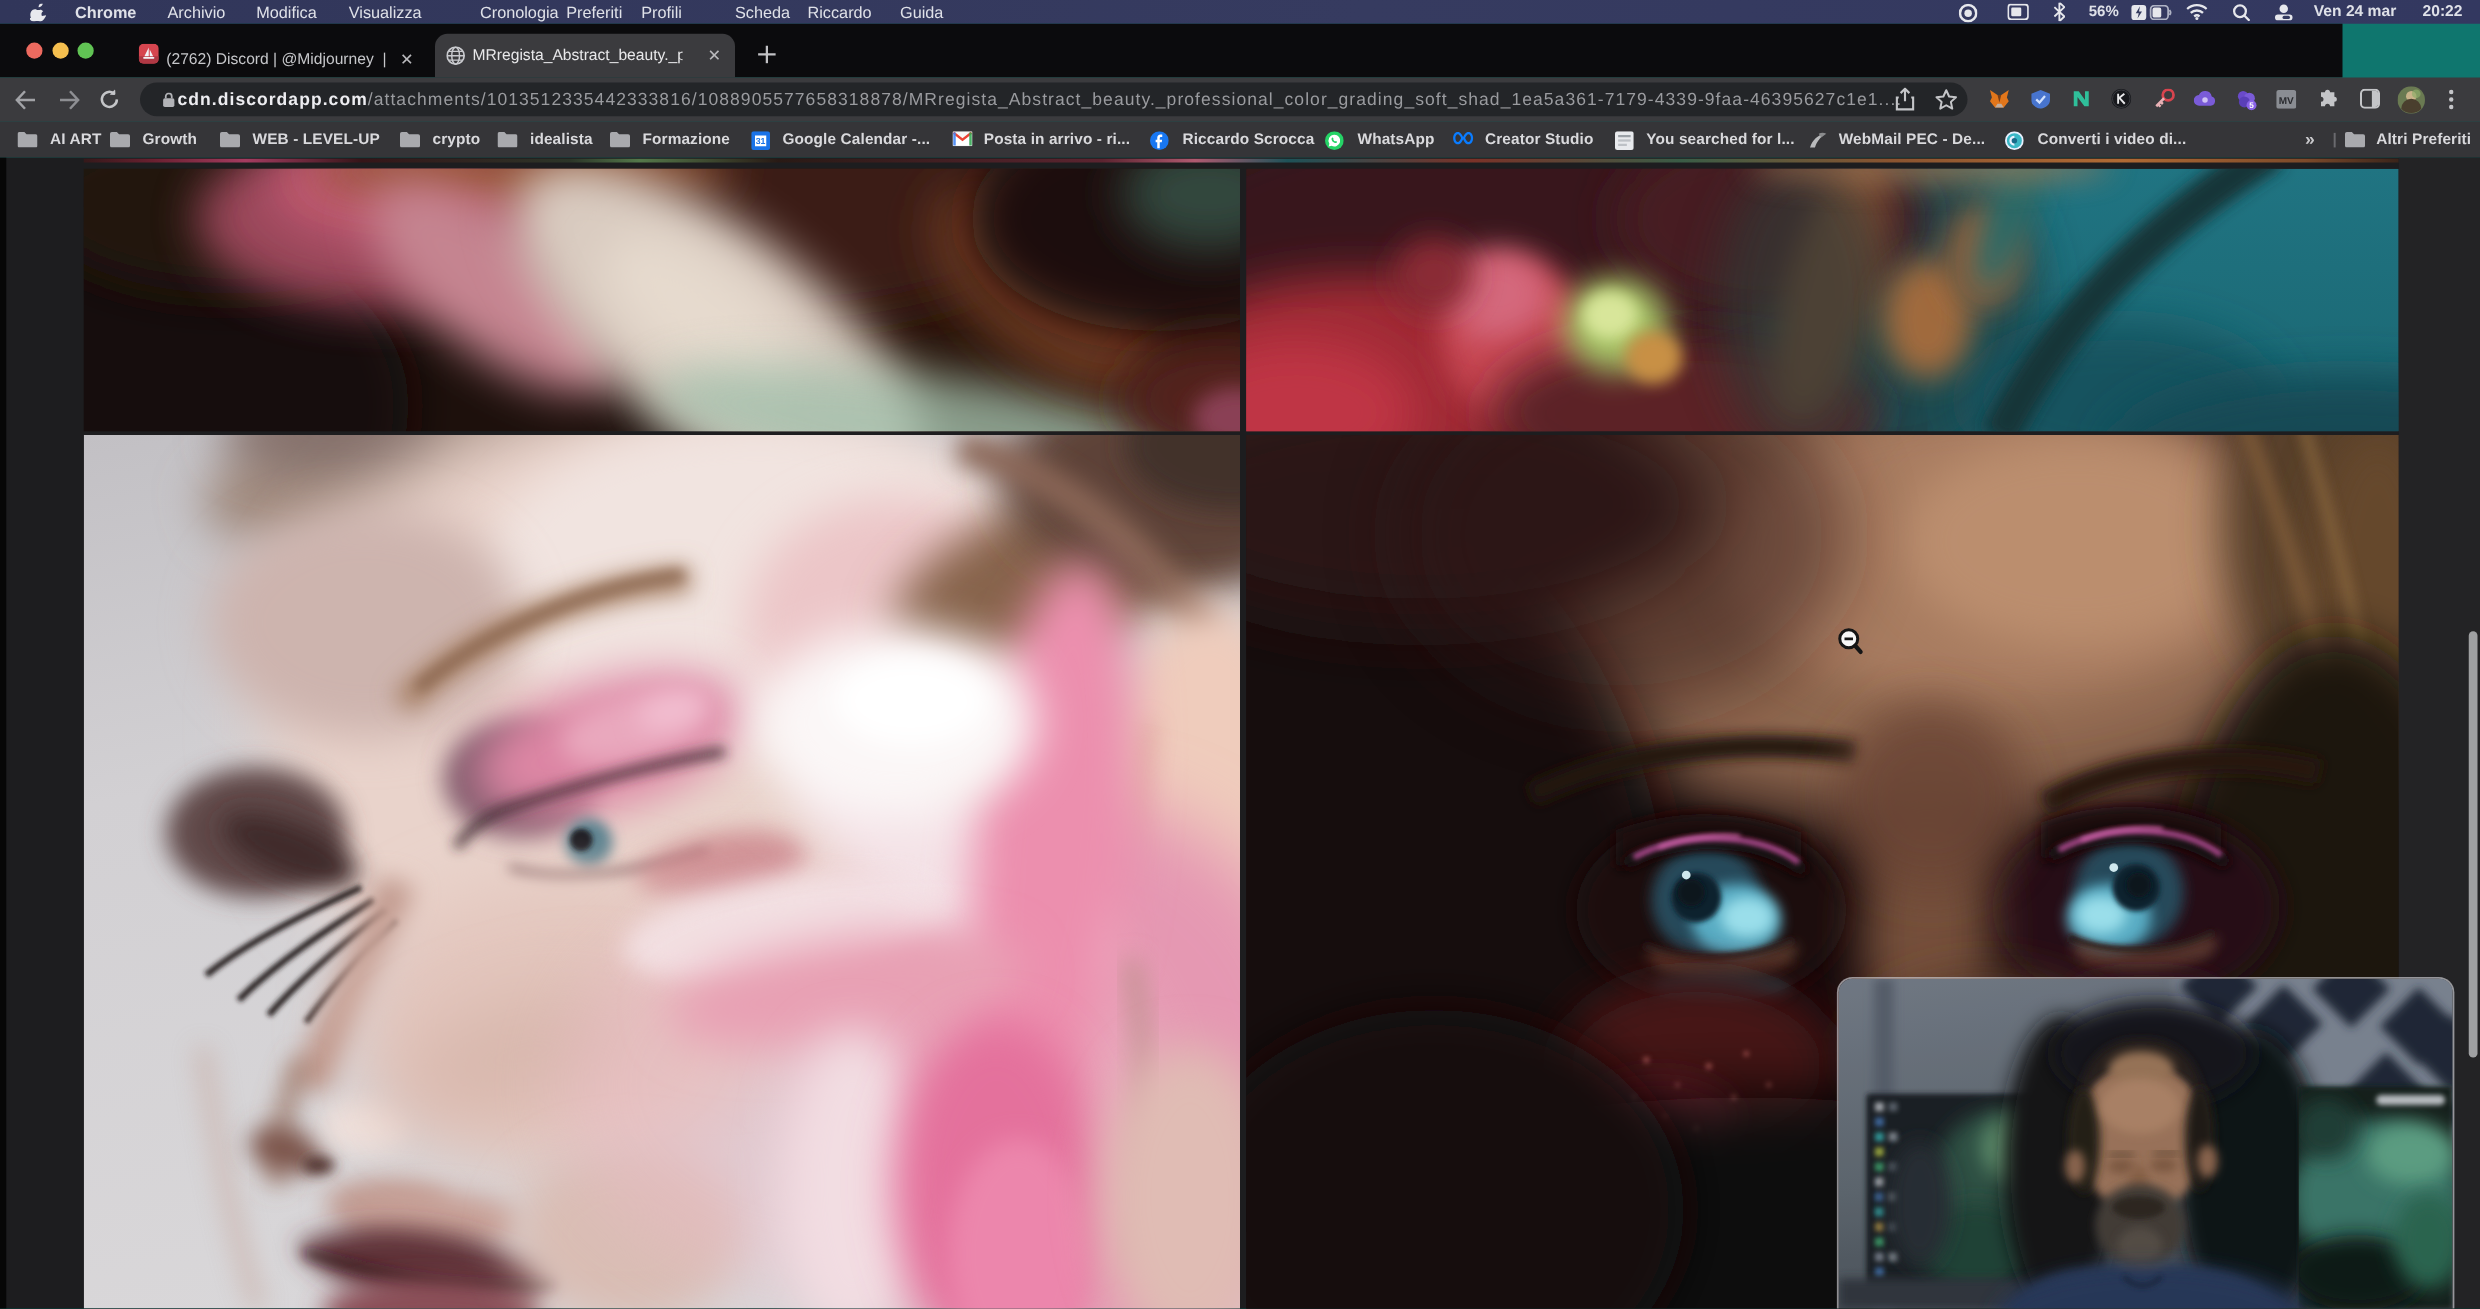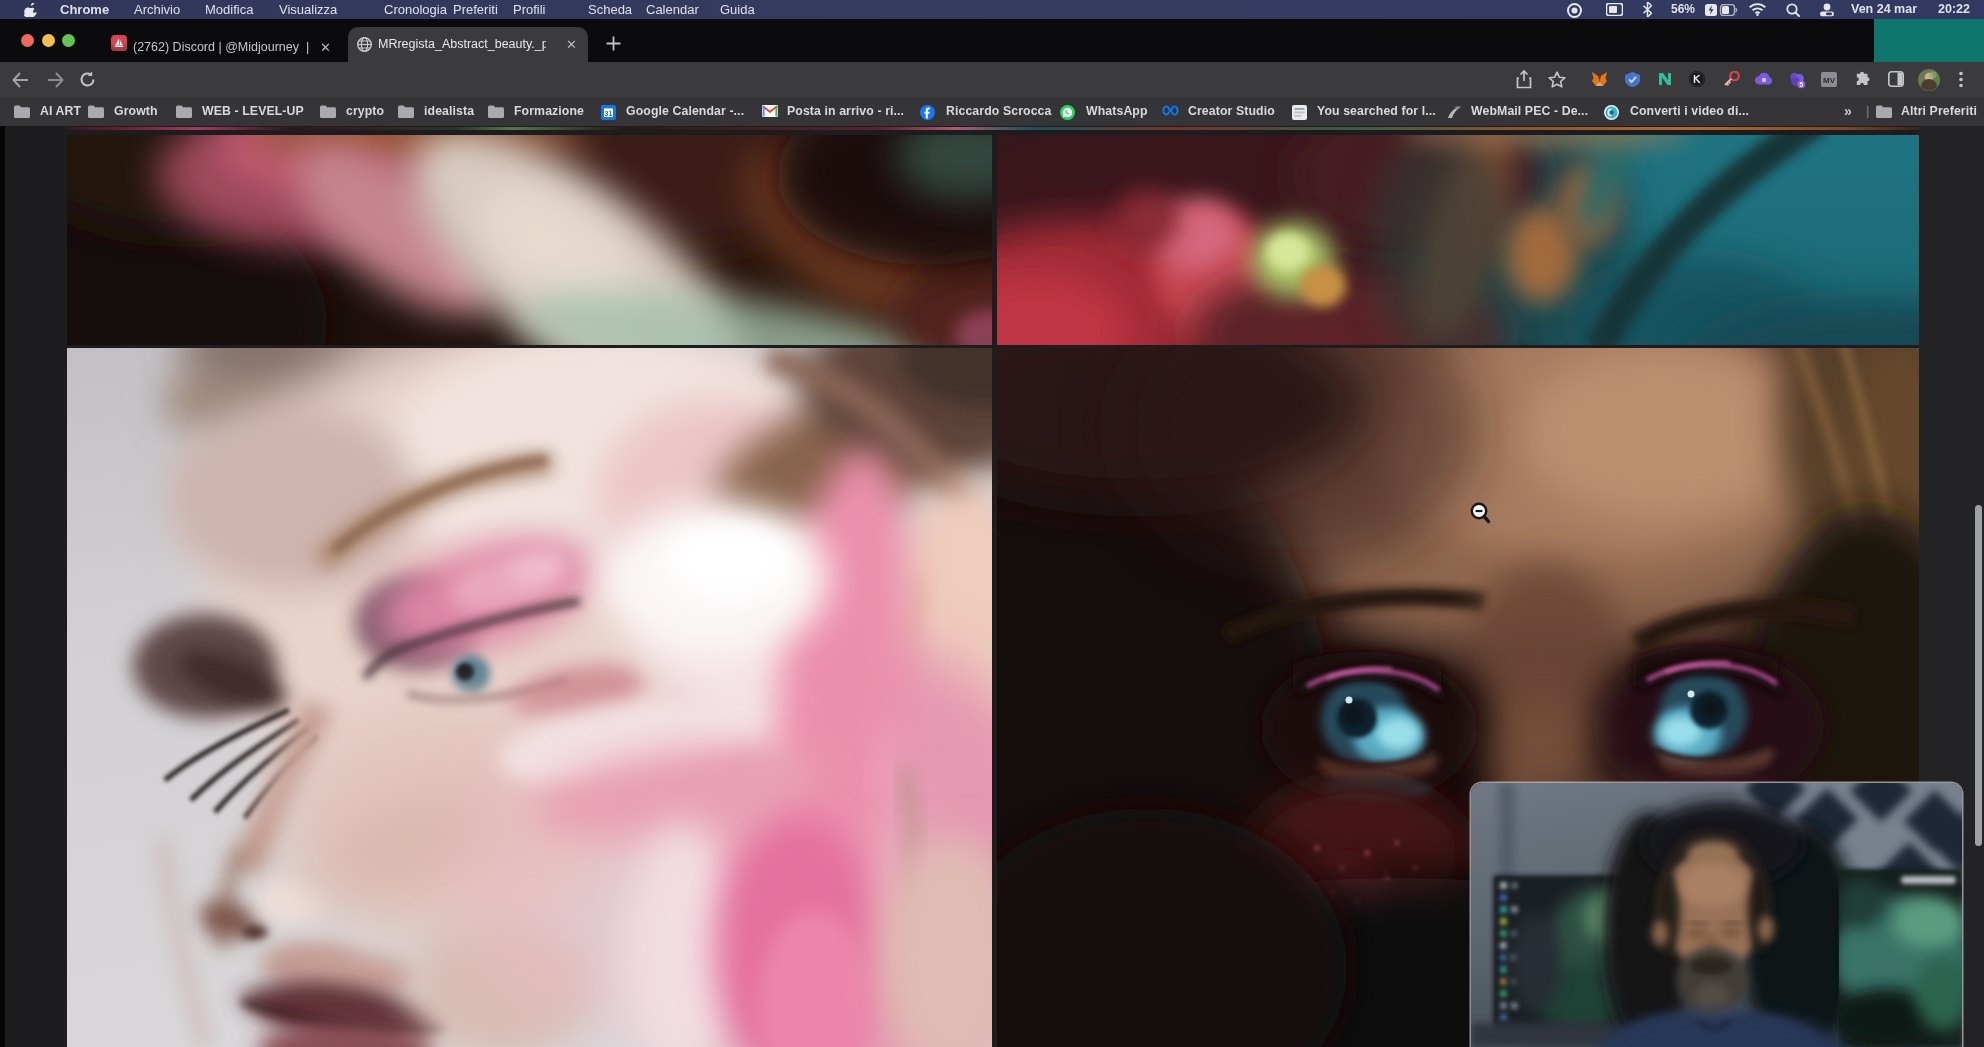--- a/index.html
+++ b/index.html
@@ -49,21 +49,21 @@
       <path fill="#e8e9ee" d="M6.4 4.1c.9 0 2 .5 2.7 1.4-2.4 1.3-2 4.7.4 5.6-.3.8-.5 1.1-.9 1.8-.6.9-1.4 2-2.4 2-1 0-1.3-.6-2.6-.6-1.3 0-1.6.6-2.6.6-1 0-1.8-1-2.4-1.9C-2.9 10.5-3.1 7.3-1.9 5.6-1 4.4.3 3.7 1.5 3.7c1.2 0 2 .7 3 .7.9 0 1.5-.3 1.9-.3z" transform="translate(2.6,1.2) scale(0.88)"></path>
     </svg>
     <span style="left:60px;font-weight:700;">Chrome</span>
     <span style="left:134px;">Archivio</span>
     <span style="left:205px;">Modifica</span>
     <span style="left:279px;">Visualizza</span>
     <span style="left:384px;">Cronologia</span>
     <span style="left:453px;">Preferiti</span>
     <span style="left:513px;">Profili</span>
     <span style="left:588px;">Scheda</span>
-    <span style="left:646px;">Calendar</span>
+    <span style="left:646px;">Riccardo</span>
     <span style="left:720px;text-align:right;">Guida</span>
 
     <svg class="abs" style="left:1567px;top:2.5px" width="15" height="15" viewBox="0 0 15 15">
       <circle cx="7.5" cy="7.5" r="6.5" fill="none" stroke="#e6e7ec" stroke-width="2"></circle>
       <circle cx="7.5" cy="7.5" r="3" fill="#e6e7ec"></circle>
     </svg>
     <svg class="abs" style="left:1606px;top:3px" width="17" height="13" viewBox="0 0 17 13">
       <rect x="0.5" y="0.5" width="16" height="12" rx="2.5" fill="none" stroke="#e6e7ec" stroke-width="1.6"></rect>
       <rect x="3" y="3" width="8" height="7" rx="1" fill="#e6e7ec"></rect>
     </svg>
@@ -130,20 +130,27 @@
       <path d="M8 1 L1.5 8 L8 15 M2 8 H16" stroke="#a2a3a7" stroke-width="2" fill="none"></path>
     </svg>
     <svg class="abs" style="left:47px;top:9.5px" width="17" height="16" viewBox="0 0 17 16">
       <path d="M9 1 L15.5 8 L9 15 M1 8 H15" stroke="#8e8f93" stroke-width="2" fill="none"></path>
     </svg>
     <svg class="abs" style="left:79px;top:9px" width="17" height="17" viewBox="0 0 17 17">
       <path d="M14.5 8.5 a6 6 0 1 1 -1.8-4.3" stroke="#c4c5c8" stroke-width="2" fill="none"></path>
       <path d="M13 0.5 L13 4.8 L8.7 4.8" fill="#c4c5c8" stroke="none"></path>
       <path d="M13.2 1.2 L13.2 4.6 L9.8 4.6 Z" fill="#c4c5c8"></path>
     </svg>
+    <div id="pill">
+      <svg class="abs" style="left:18px;top:8px" width="10" height="12" viewBox="0 0 10 12">
+        <rect x="0.5" y="4.6" width="9" height="6.9" rx="1.4" fill="#b2b3b7"></rect>
+        <path d="M2.6 4.6 V3.1 a2.4 2.4 0 0 1 4.8 0 V4.6" fill="none" stroke="#b2b3b7" stroke-width="1.4"></path>
+      </svg>
+      <div class="url"><b>cdn.discordapp.com</b>/attachments/1013512335442333816/1088905577658318878/MRregista_Abstract_beauty._professional_color_grading_soft_shad_1ea5a361-7179-4339-9faa-46395627c1e1....</div>
+    </div>
     <svg class="abs" style="left:1516px;top:8px" width="16" height="19" viewBox="0 0 16 19">
       <path d="M8 1 V11 M4.5 4.5 L8 1 L11.5 4.5" stroke="#c4c5c8" stroke-width="1.7" fill="none"></path>
       <path d="M3 8 H1.5 V17.5 H14.5 V8 H13" stroke="#c4c5c8" stroke-width="1.7" fill="none"></path>
     </svg>
     <svg class="abs" style="left:1548px;top:9px" width="18" height="17" viewBox="0 0 18 17">
       <path d="M9 1.2 L11.3 6.2 L16.8 6.8 L12.7 10.5 L13.8 15.9 L9 13.2 L4.2 15.9 L5.3 10.5 L1.2 6.8 L6.7 6.2 Z" fill="none" stroke="#c4c5c8" stroke-width="1.6" stroke-linejoin="round"></path>
     </svg>
 
     <svg class="abs" style="left:1591px;top:9px" width="17" height="16" viewBox="0 0 17 16">
       <path d="M1 1 L7 5 H10 L16 1 L14.5 7 L16 10 L12 15 H5 L1 10 L2.5 7 Z" fill="#e2761b"></path>

